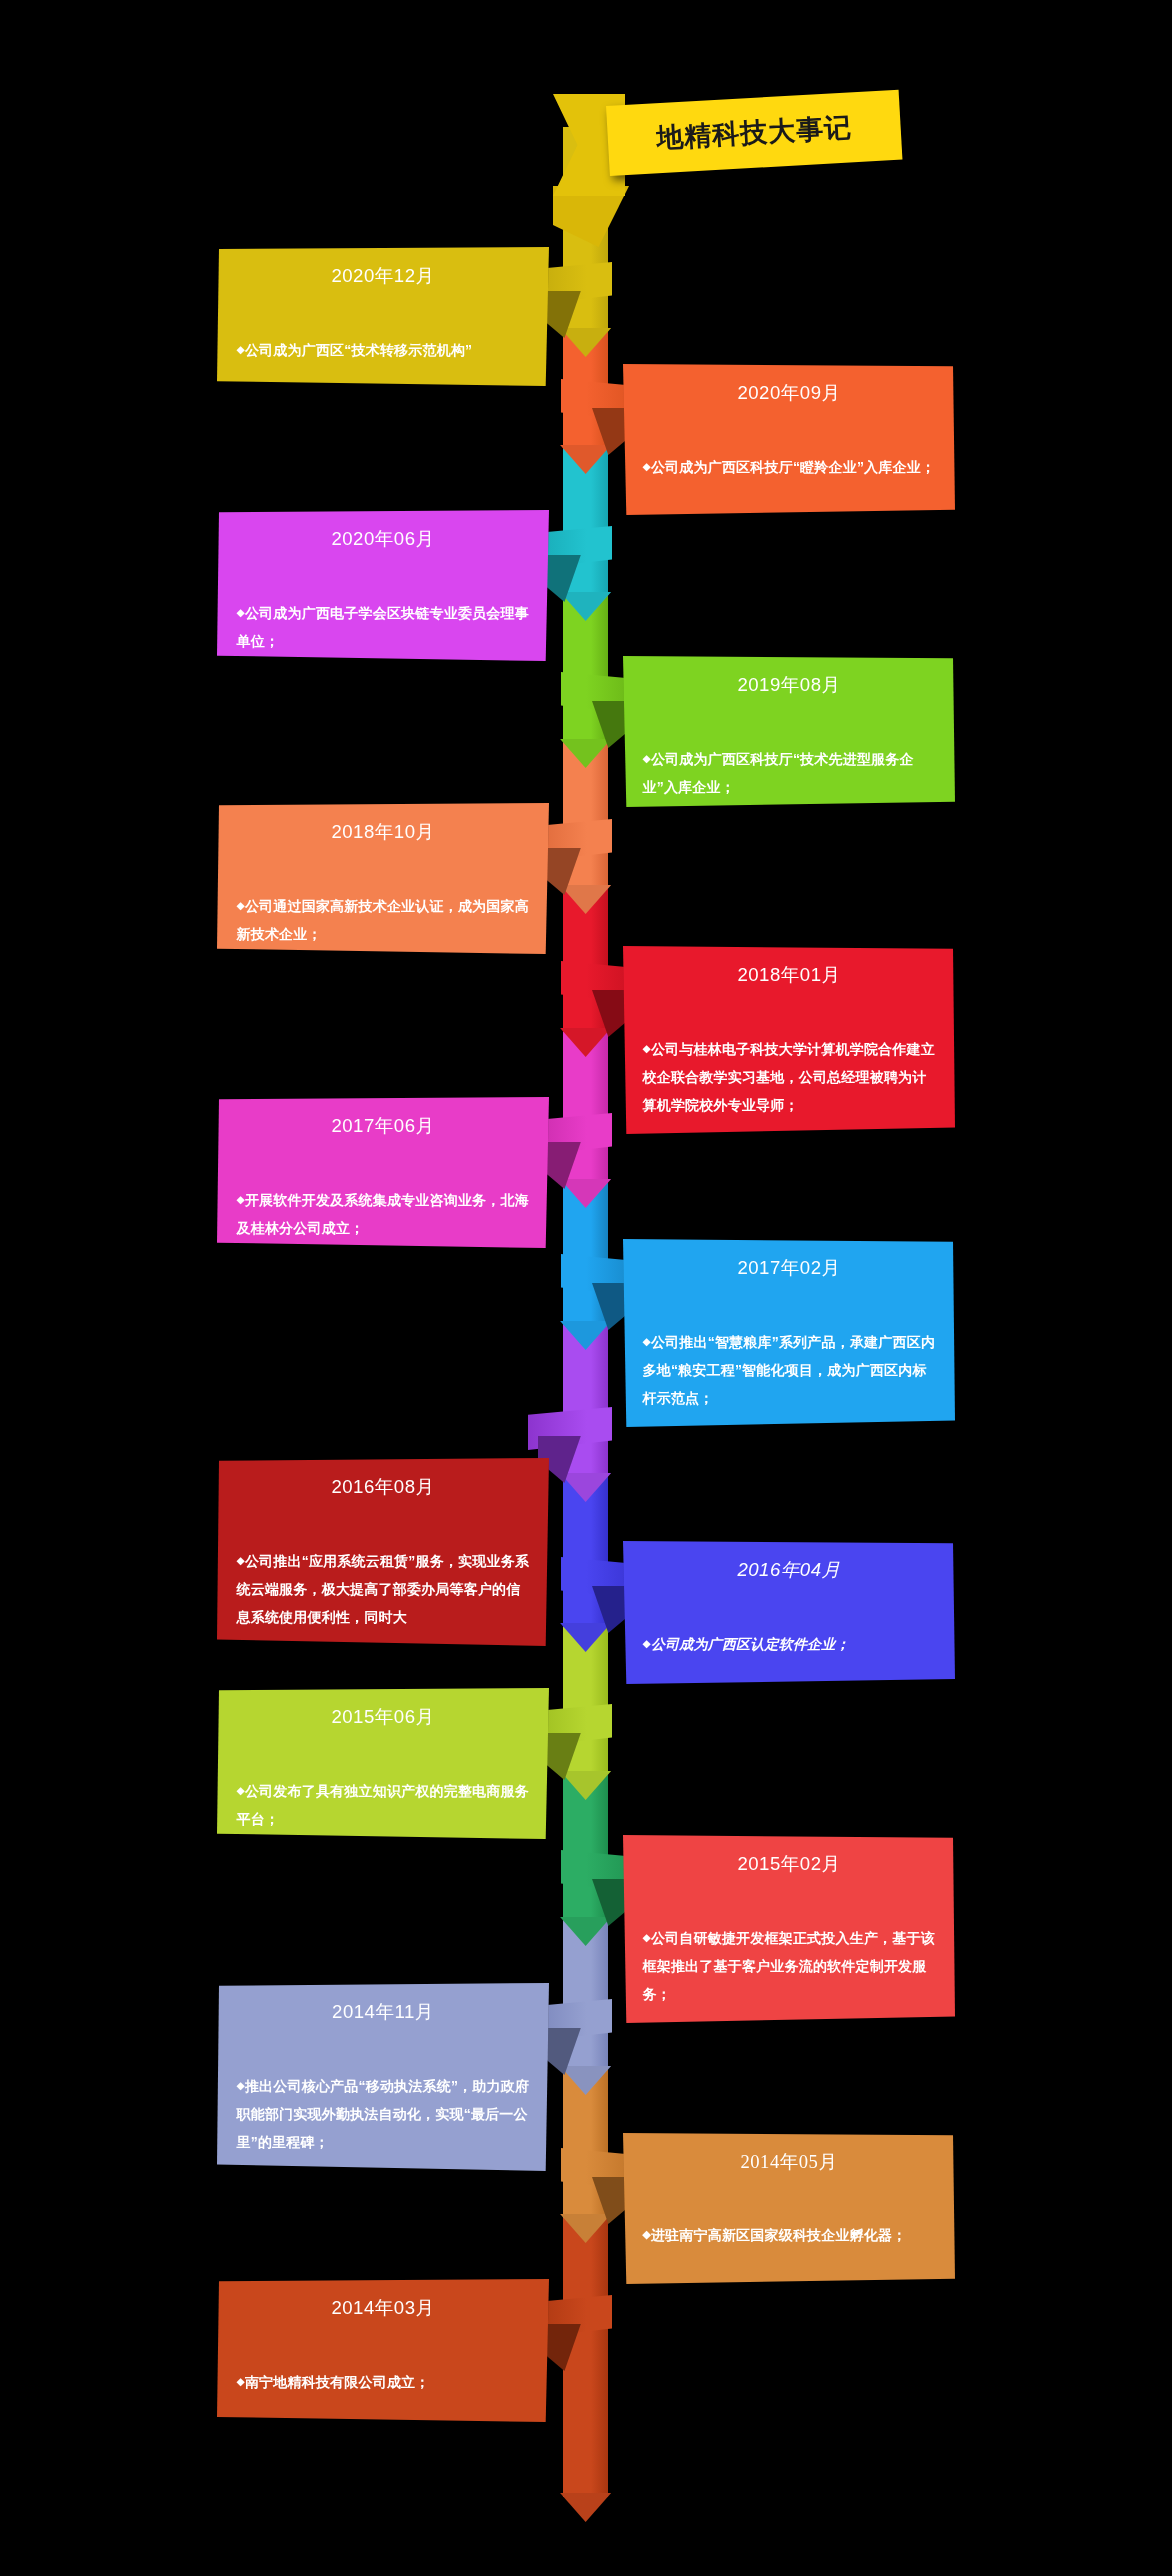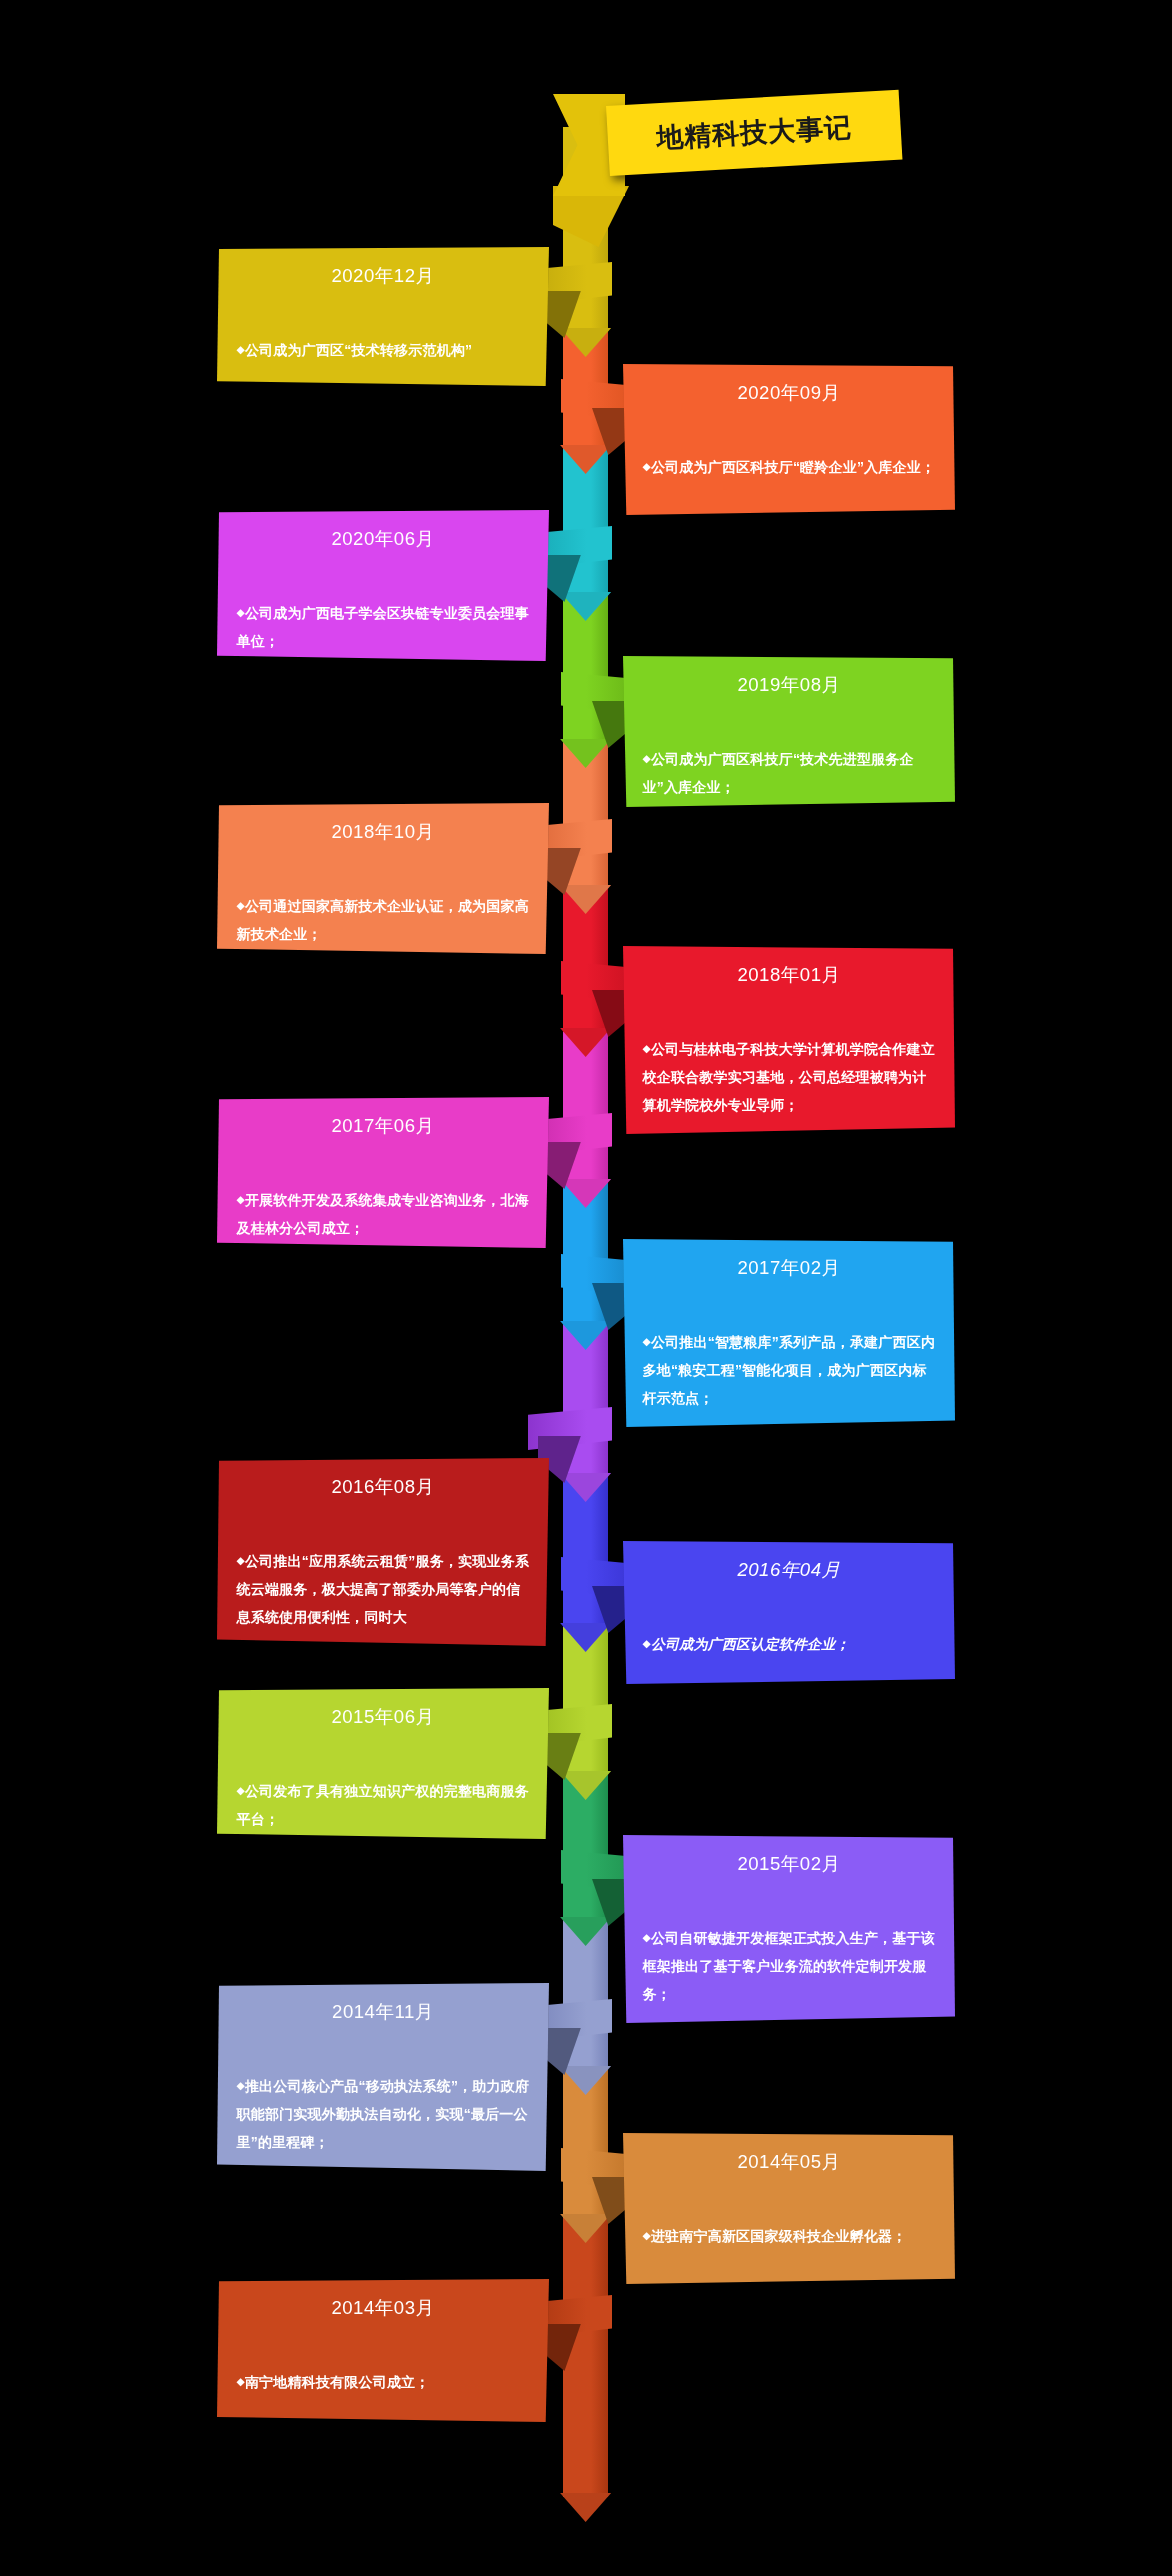--- a/index.html
+++ b/index.html
@@ -319,29 +319,29 @@
         <div class="card-body"><span class="bullet">◆</span>公司推出“应用系统云租赁”服务，实现业务系统云端服务，极大提高了部委办局等客户的信息系统使用便利性，同时大</div>
       </div>
       <div class="card right" style="top: 1541px; height: 143px; background: rgb(74, 69, 240); left: 623px; width: 332px; font-style: italic;">
         <div class="card-date">2016年04月</div>
         <div class="card-body"><span class="bullet">◆</span>公司成为广西区认定软件企业；</div>
       </div>
       <div class="card left" style="top: 1688px; height: 151px; background: rgb(182, 214, 48); left: 217px; width: 332px;">
         <div class="card-date">2015年06月</div>
         <div class="card-body"><span class="bullet">◆</span>公司发布了具有独立知识产权的完整电商服务平台；</div>
       </div>
-      <div class="card right" style="top: 1835px; height: 188px; background: #8b5cf6; left: 623px; width: 332px;">
+      <div class="card right" style="top: 1835px; height: 188px; background: #ef4444; left: 623px; width: 332px;">
         <div class="card-date">2015年02月</div>
         <div class="card-body"><span class="bullet">◆</span>公司自研敏捷开发框架正式投入生产，基于该框架推出了基于客户业务流的软件定制开发服务；</div>
       </div>
       <div class="card left" style="top: 1983px; height: 188px; background: rgb(149, 160, 208); left: 217px; width: 332px;">
         <div class="card-date">2014年11月</div>
         <div class="card-body"><span class="bullet">◆</span>推出公司核心产品“移动执法系统”，助力政府职能部门实现外勤执法自动化，实现“最后一公里”的里程碑；</div>
       </div>
-      <div class="card right" style="top: 2133px; height: 151px; background: rgb(217, 139, 60); left: 623px; width: 332px;">
+      <div class="card right" style="top: 2133px; height: 151px; background: rgb(217, 139, 60); left: 623px; width: 332px; font-family: Liberation Serif, serif;">
         <div class="card-date">2014年05月</div>
         <div class="card-body"><span class="bullet">◆</span>进驻南宁高新区国家级科技企业孵化器；</div>
       </div>
       <div class="card left" style="top: 2279px; height: 143px; background: rgb(201, 71, 28); left: 217px; width: 332px;">
         <div class="card-date">2014年03月</div>
         <div class="card-body"><span class="bullet">◆</span>南宁地精科技有限公司成立；</div>
       </div>
     </div>
 
   <div class="title-tail"></div>

